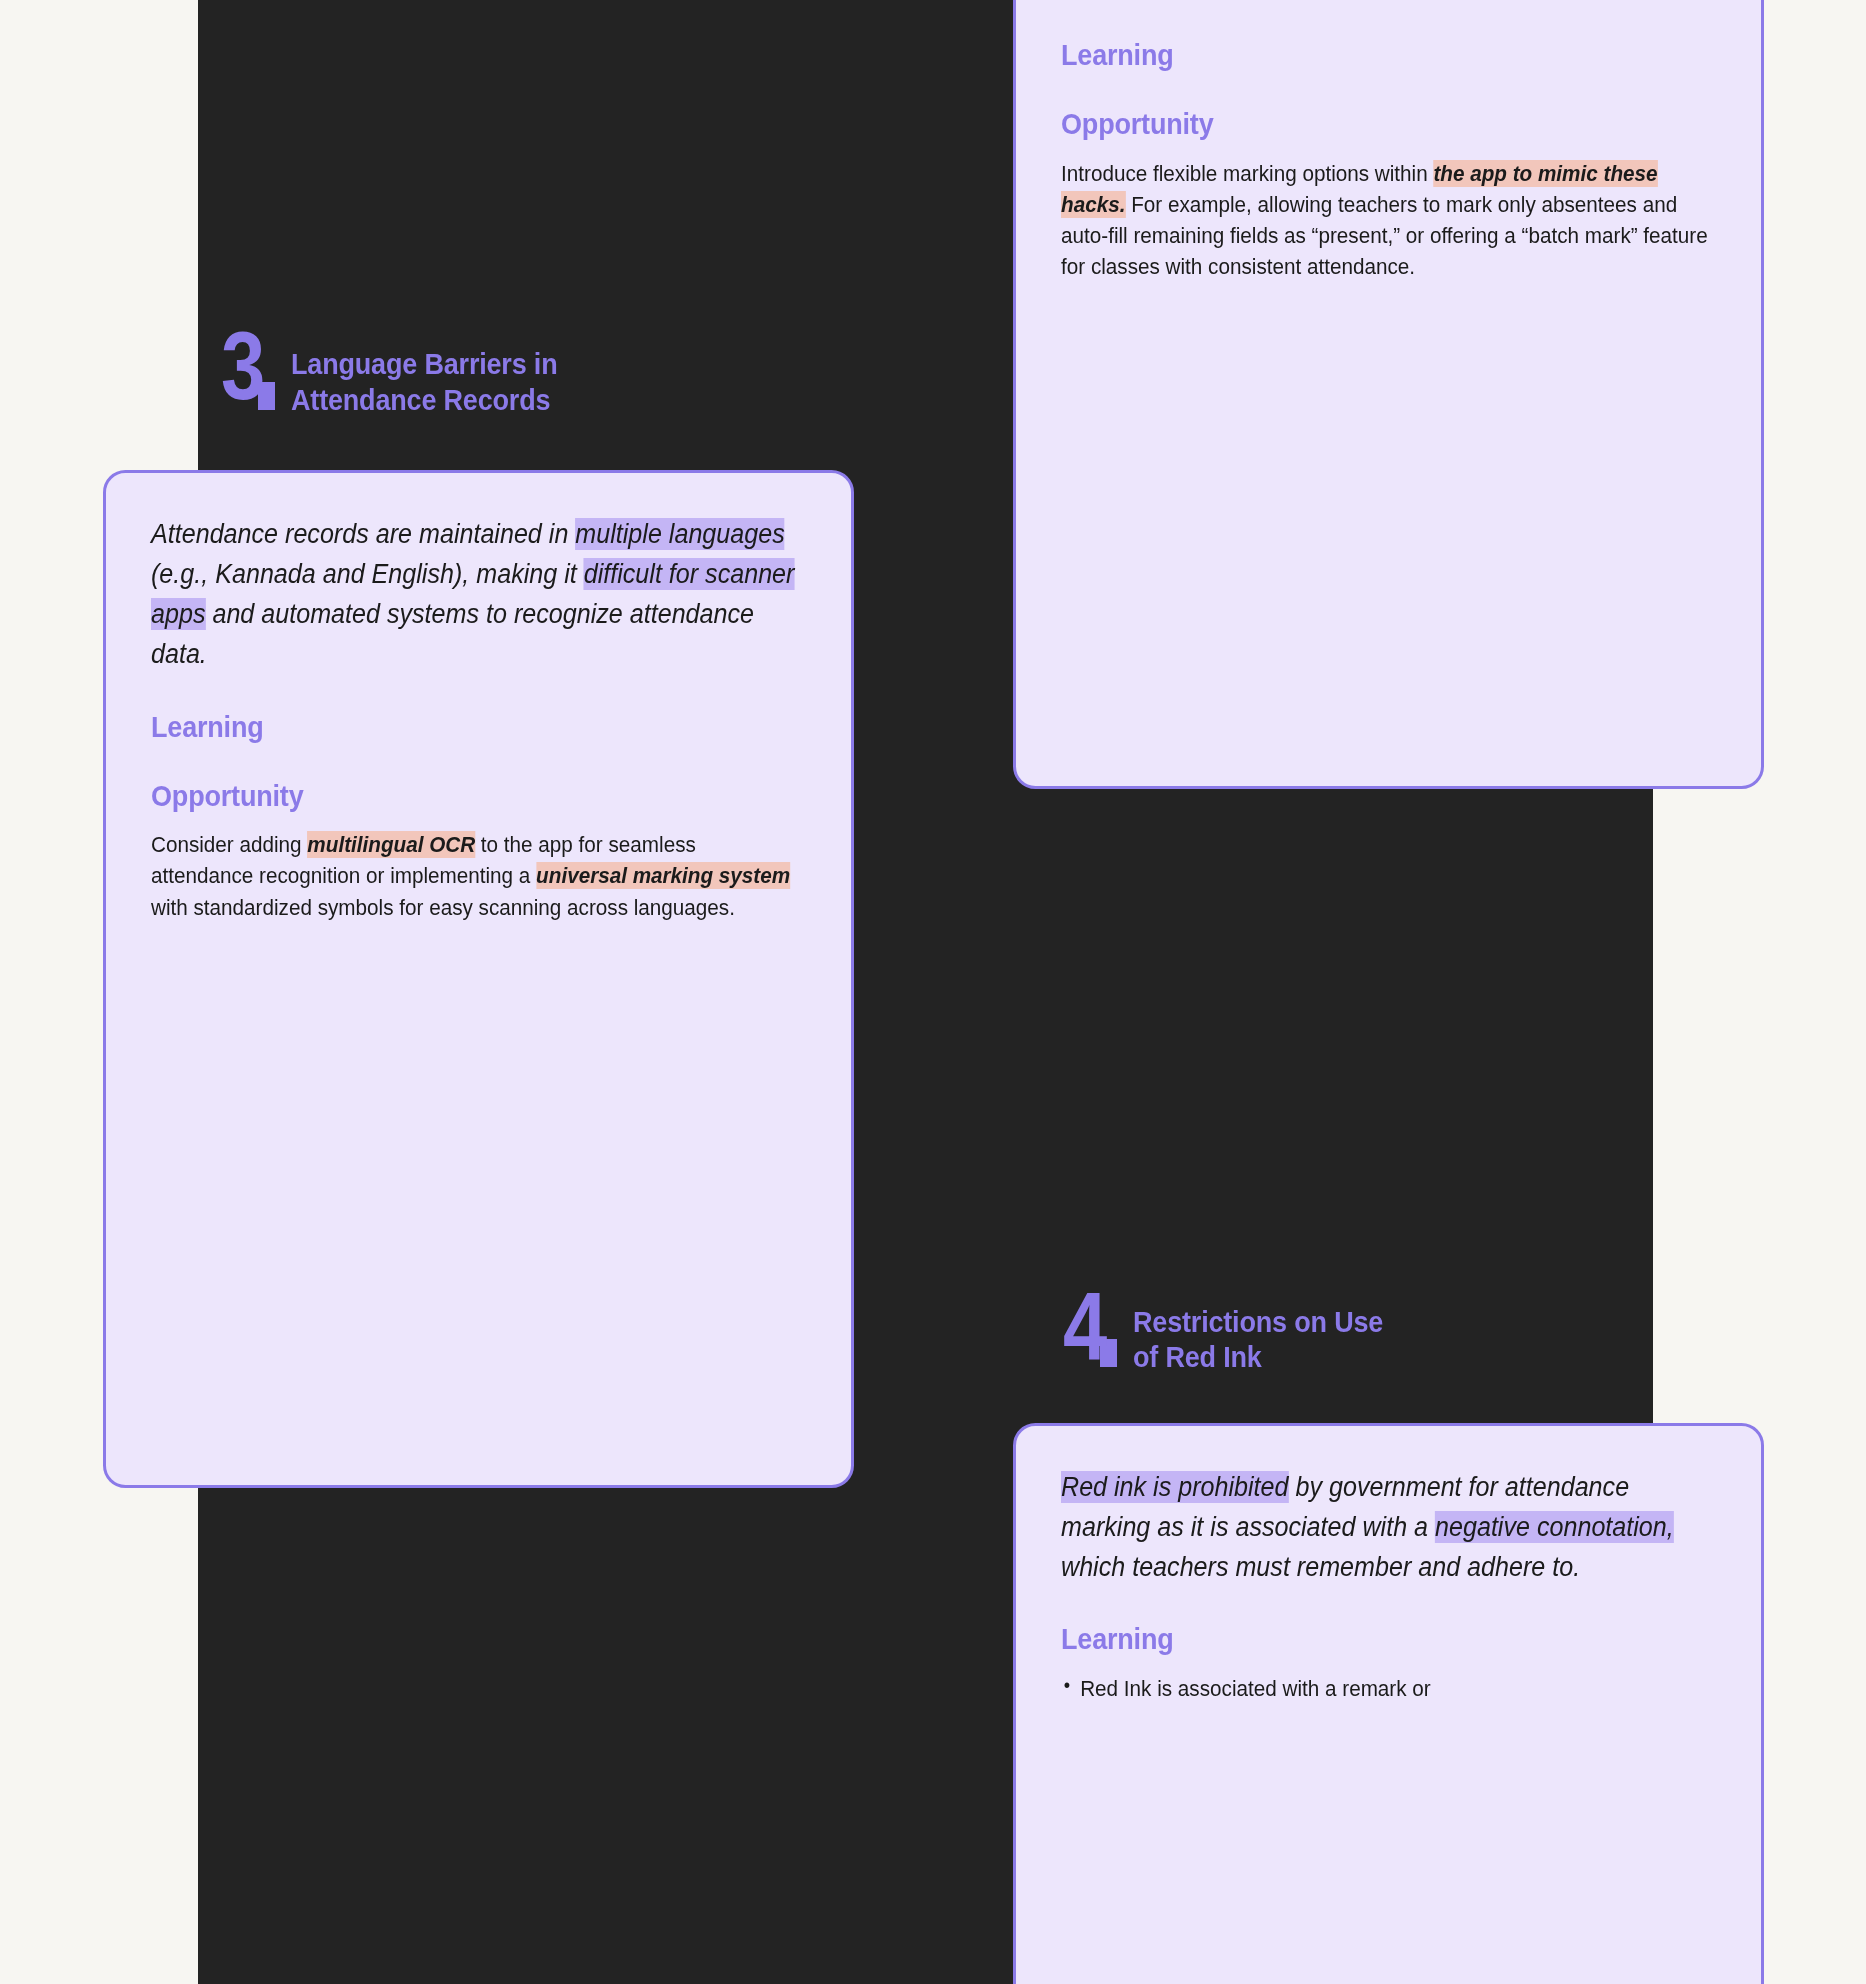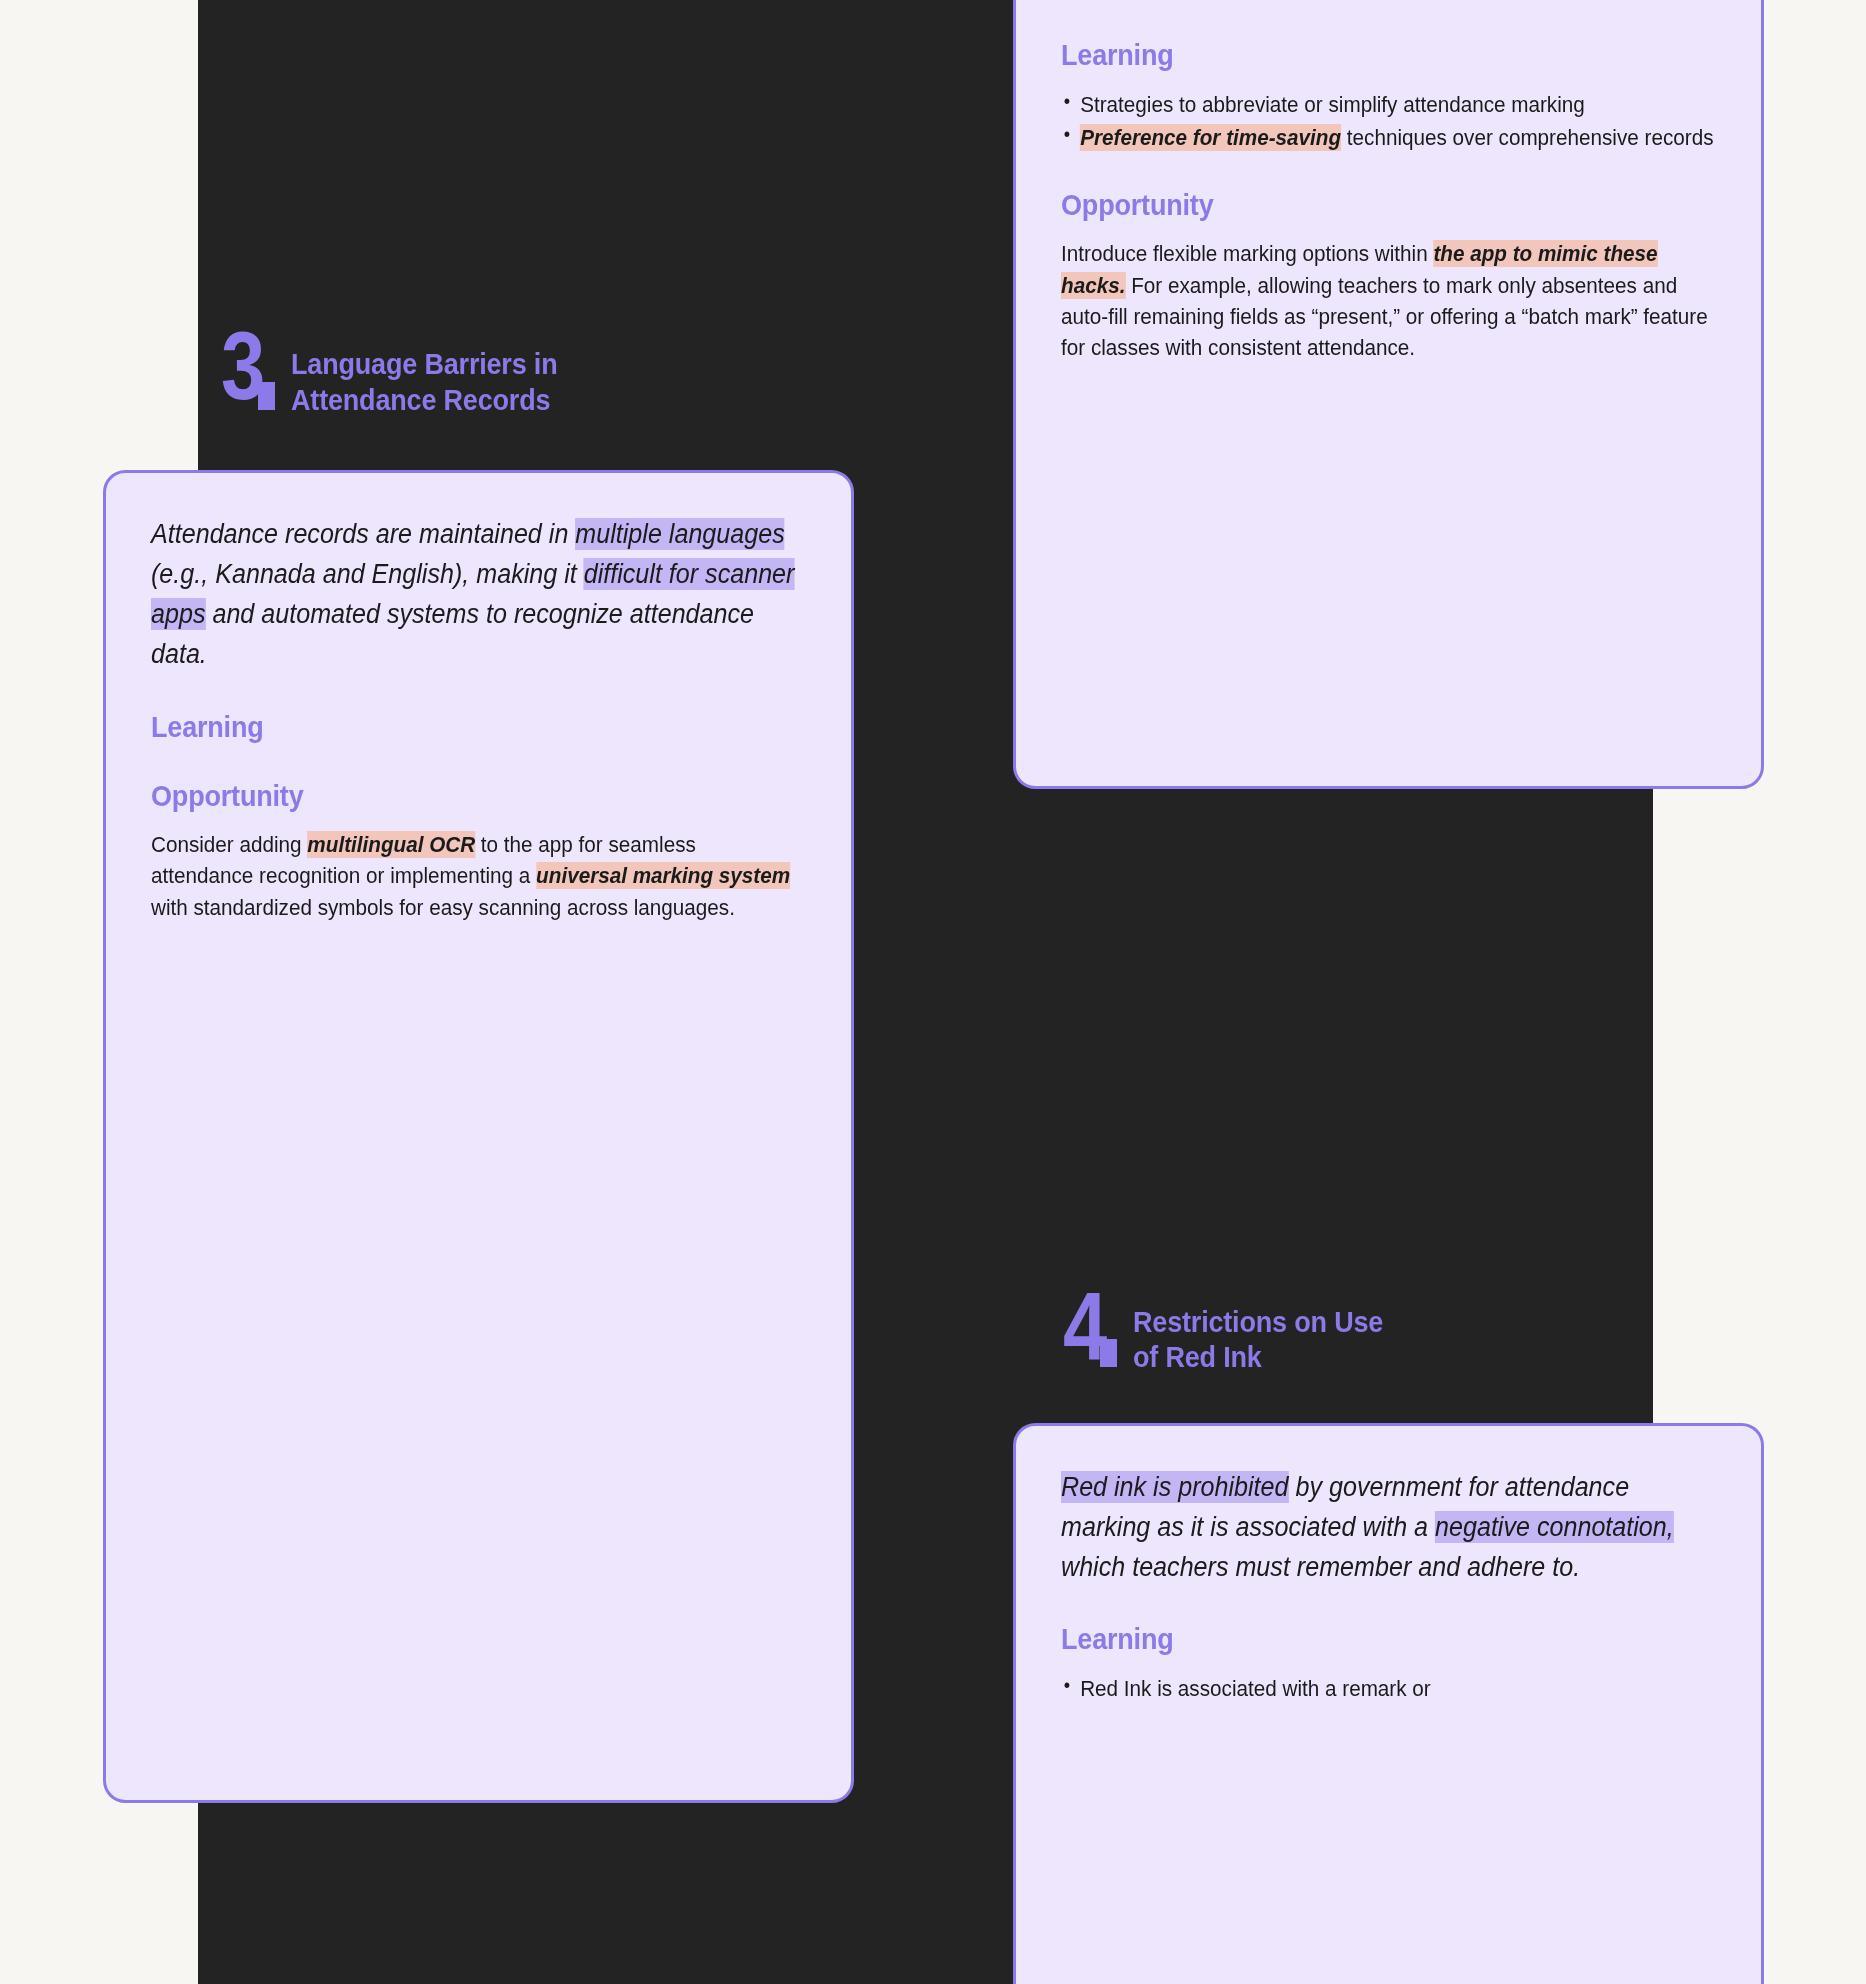--- a/index.html
+++ b/index.html
@@ -69,21 +69,21 @@
   
   .card {
     position: absolute;
     background: #EDE6FC;
     border: 3.4px solid #8B7AE8;
     border-radius: 22.4px;
     box-sizing: border-box;
     overflow: hidden;
   }
   
-  #card-3 { left: 103px;  top: 470px;  width: 751px; height: 1333px; }
+  #card-3 { left: 103px;  top: 470px;  width: 751px; height: 1018px; }
   
   #card-2 { left: 1013px; top: -272px; width: 751px; height: 1061px; }
   
   #card-4 { left: 1013px; top: 1423px; width: 751px; height: 826px; }
 
   .card-inner {
     padding: 35px 45px 0 45px;
   }
   #card-2 .card-inner { padding-top: 272px; }
 
@@ -182,24 +182,20 @@
     <span class="sec-dot"></span>
     <span class="sec-title">Restrictions on Use
 of Red Ink</span>
   </div>
 
   <div class="card" id="card-2">
     <div class="card-inner">
 
       <h3 class="sub-head">Learning</h3>
 
-      <ul class="bullets">
-        <li><span>Strategies to abbreviate or simplify attendance marking</span></li>
-        <li><mark class="hl-peach em-bi">Preference for time-saving</mark><span> techniques over comprehensive records</span></li>
-      </ul>
 
       <h3 class="sub-head">Opportunity</h3>
 
       <p class="body-text"><span>Introduce flexible marking options within </span><mark class="hl-peach em-bi">the app to mimic these hacks.</mark><span> For example, allowing teachers to mark only absentees and auto-fill remaining fields as “present,” or offering a “batch mark” feature for classes with consistent attendance.</span></p>
 
     </div>
   </div>
 
   <div class="card" id="card-3">
     <div class="card-inner">

